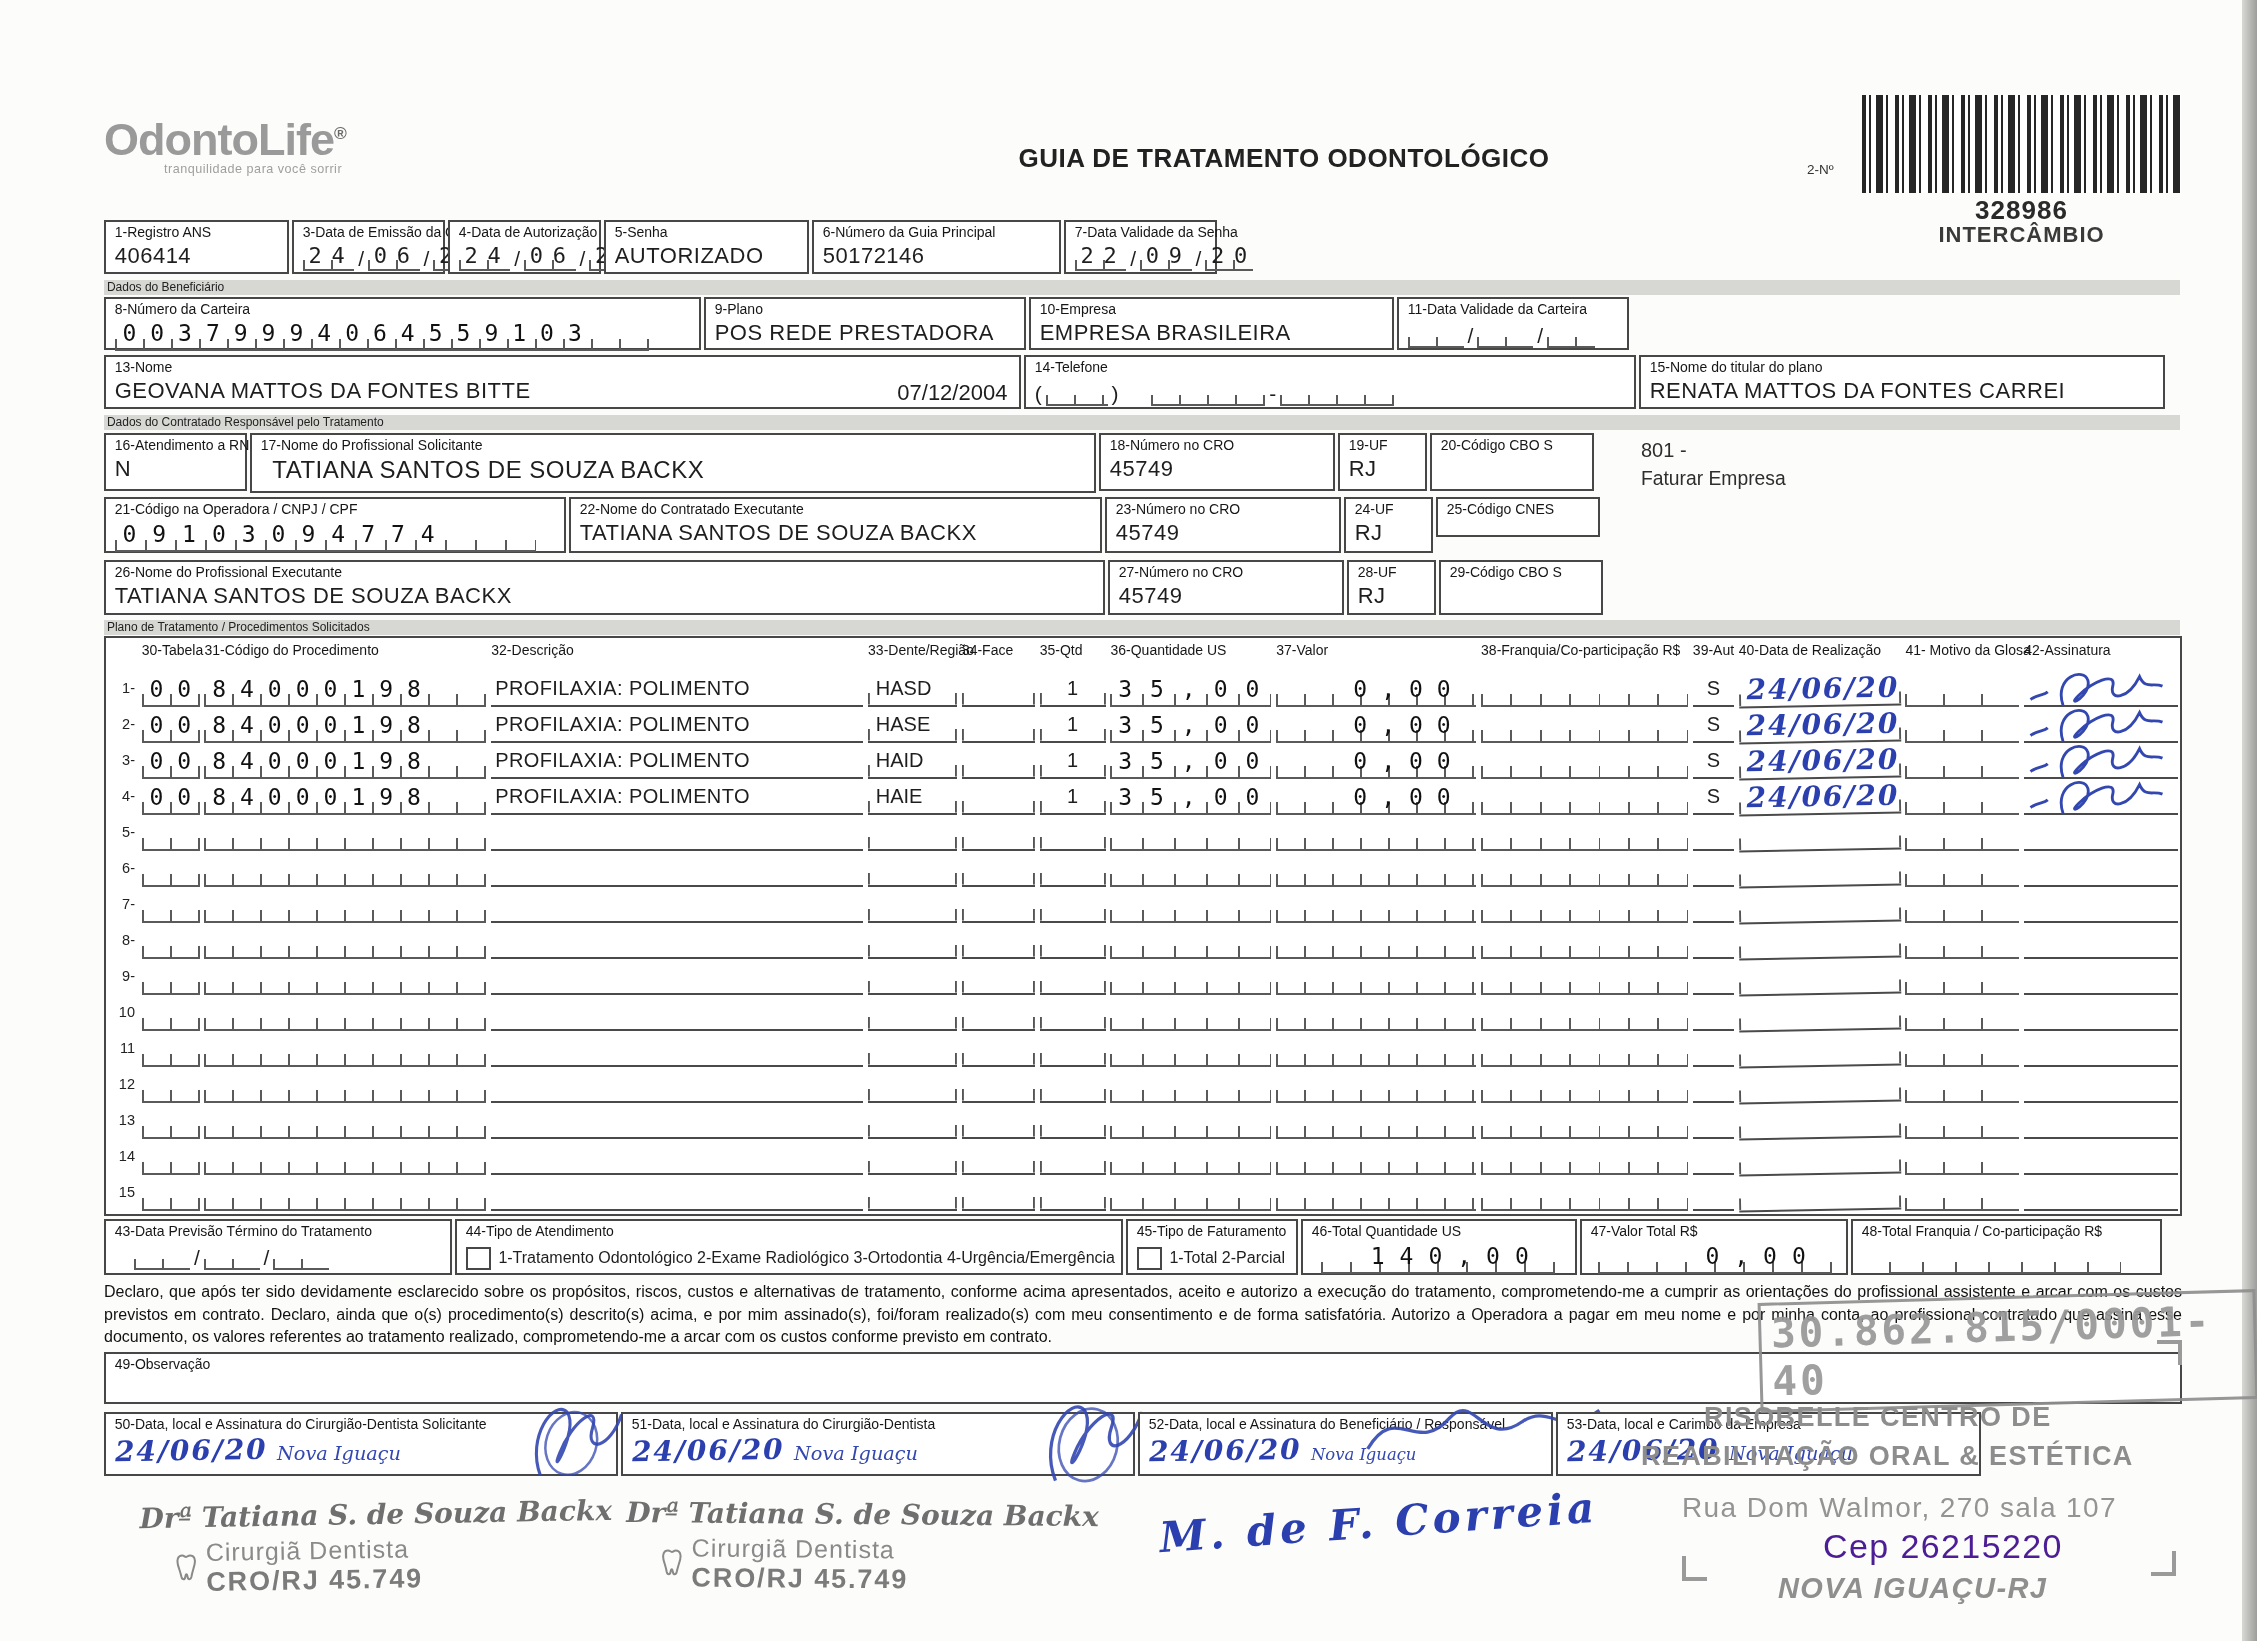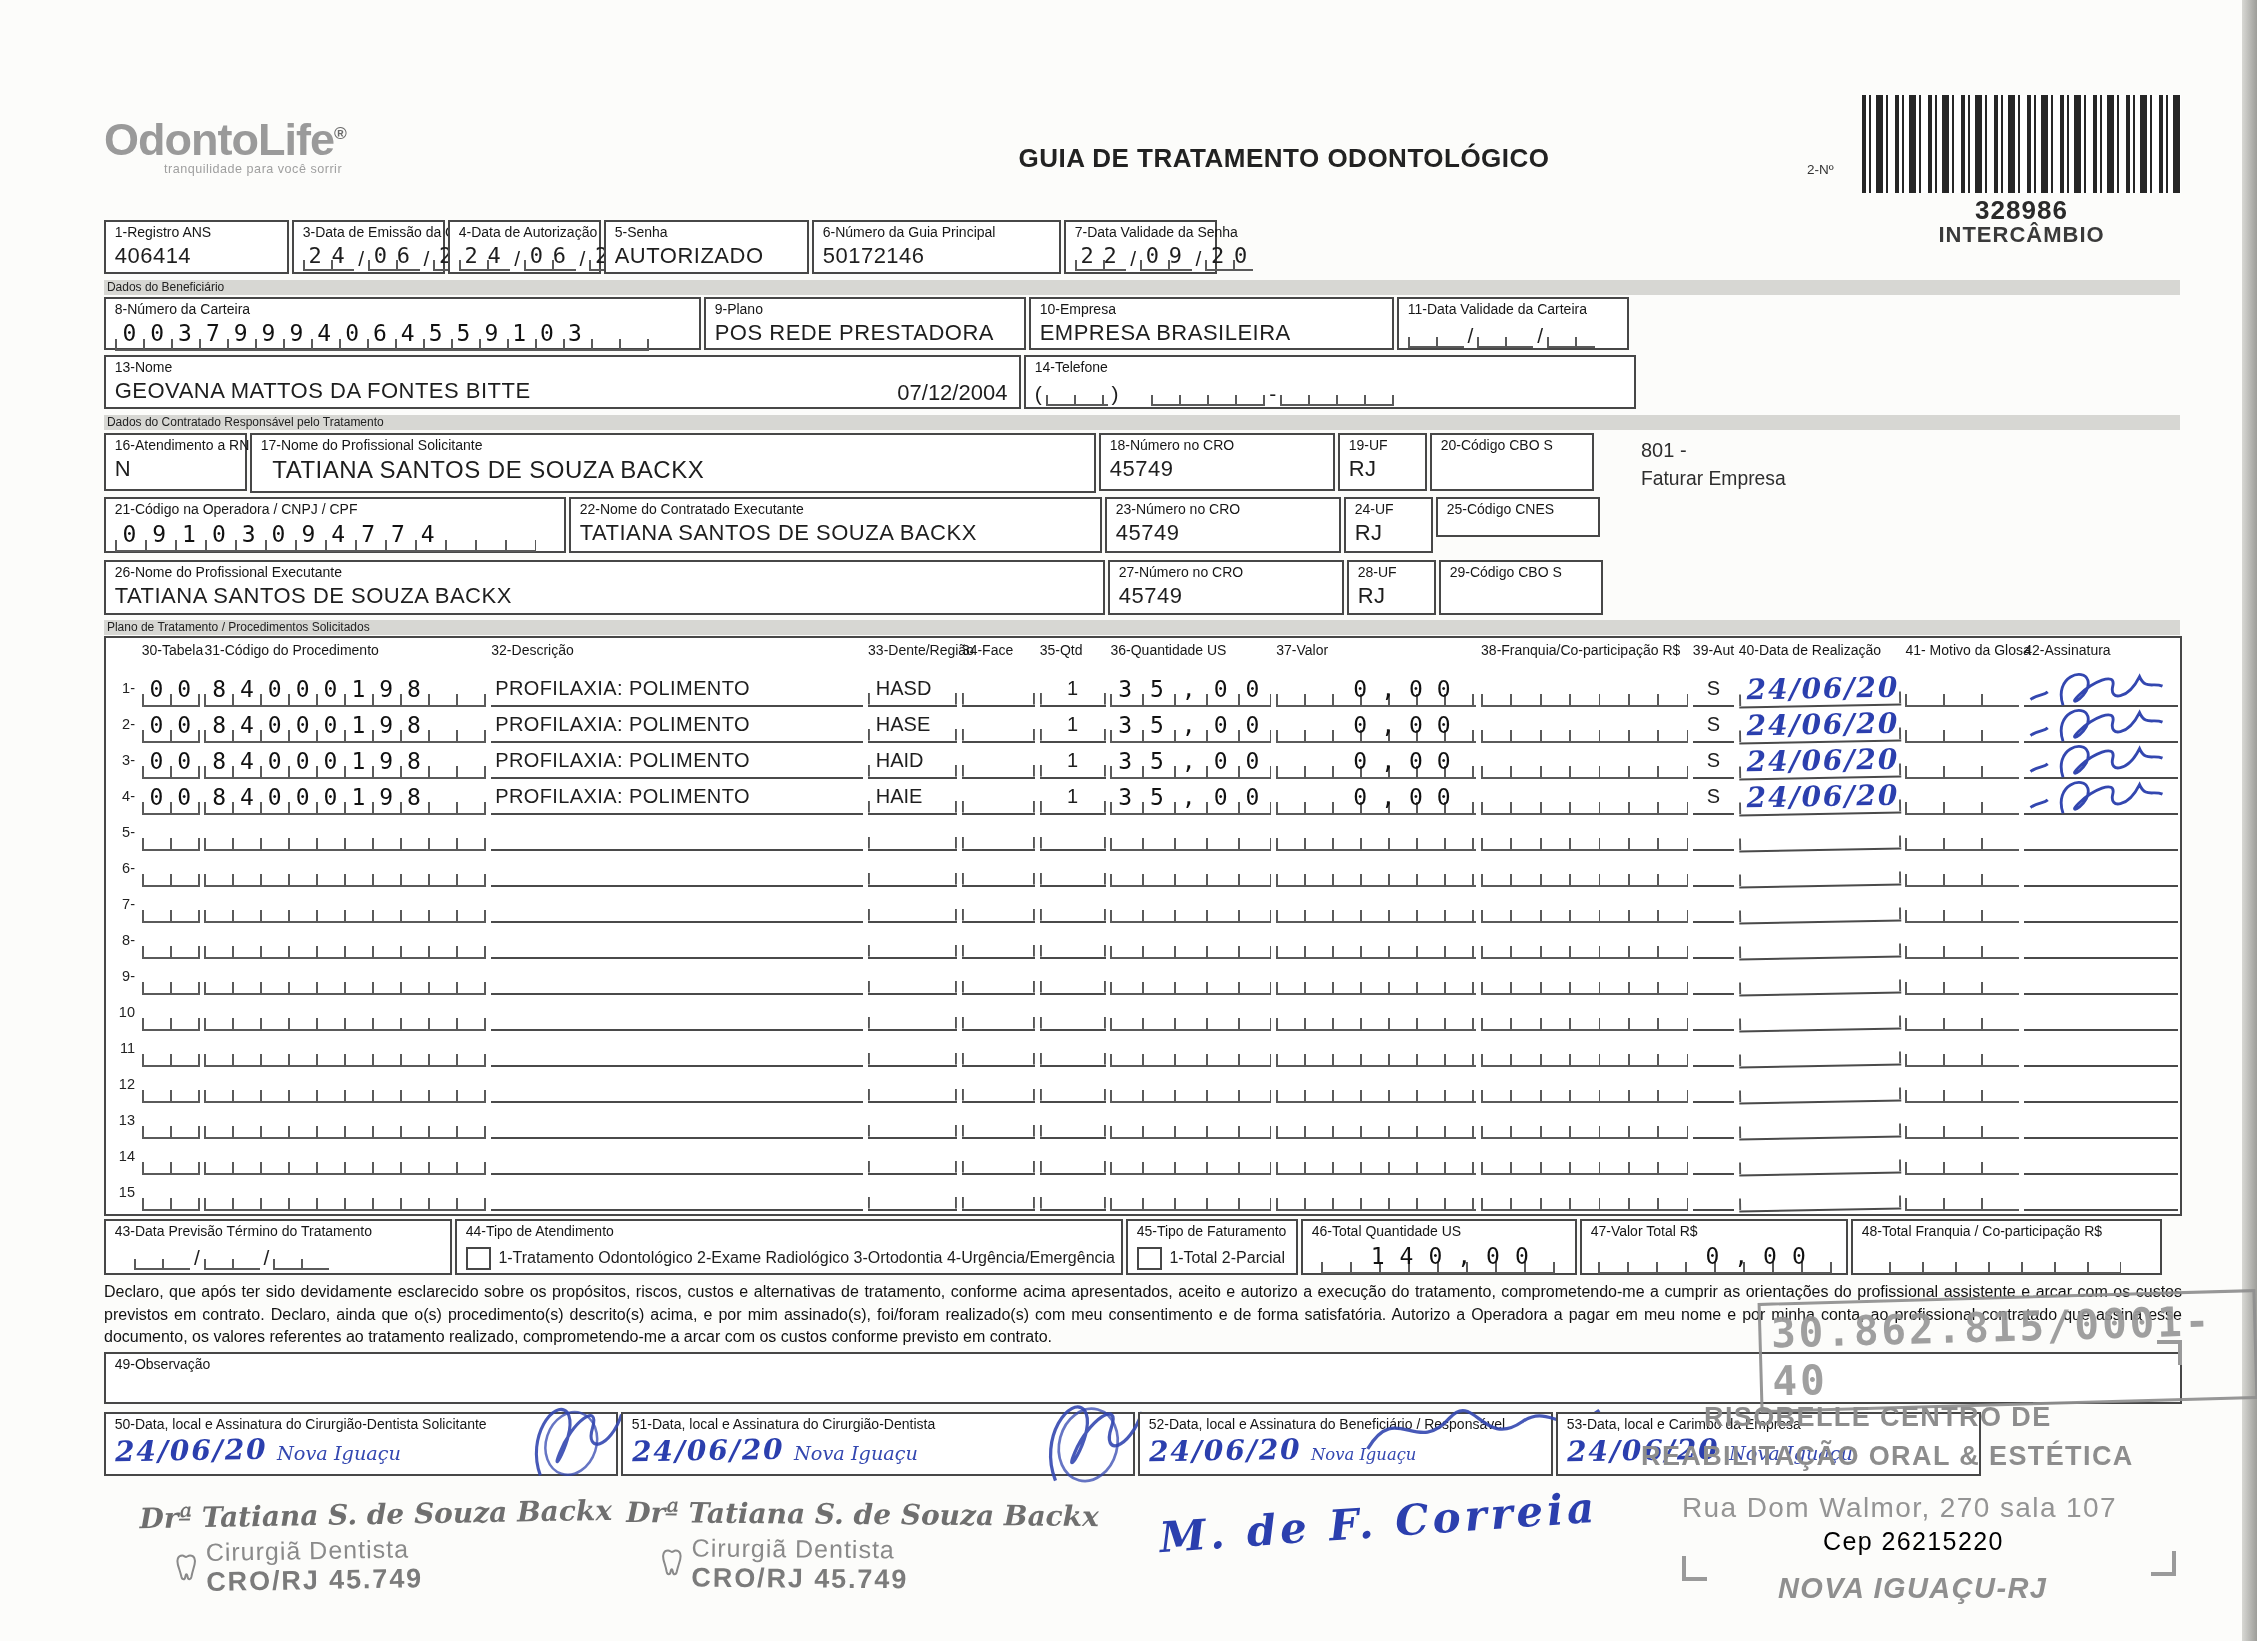--- a/index.html
+++ b/index.html
@@ -155,20 +155,24 @@
       <div class="dateline">
         <span class="dsep">(</span>
           <span class="dgrp" style="width:62px;"></span>
           <span class="dsep">)</span>
         <span style="width:25px;"></span>
         <span class="dgrp" style="width:114px;"></span>
           <span class="dsep">-</span>
           <span class="dgrp" style="width:114px;"></span>
       </div>
     </div>
+    <div class="fbox" style="width:526px;height:54px;">
+      <div class="flabel">15-Nome do titular do plano</div>
+      <div class="fval">RENATA MATTOS DA FONTES CARREI</div>
+    </div>
   </div>
 
   <div class="band" style="top:415px;">Dados do Contratado Responsável pelo Tratamento</div>
 
   <div class="row" style="left:104px;top:433px;">
     <div class="fbox" style="width:143px;height:58px;">
       <div class="flabel">16-Atendimento a RN</div>
       <div class="fval">N</div>
     </div>
     <div class="fbox" style="width:846px;height:60px;">
@@ -624,21 +628,21 @@
       </div>
     </div>
   </div>
 
   <div class="abs hand" style="left:1159px;top:1498px;font-size:42px;transform:rotate(-4deg);letter-spacing:3.9px;">M. de F. Correia</div>
 
   <div>
     <div class="abs cstamp" style="left:1704px;top:1402px;font-size:27px;z-index:5;">RISOBELLE CENTRO DE</div>
     <div class="abs cstamp" style="left:1641px;top:1441px;font-size:27px;z-index:5;">REABILITAÇÃO ORAL &amp; ESTÉTICA</div>
     <div class="abs cstamp" style="left:1682px;top:1492px;font-size:28px;font-weight:normal;color:#949494;z-index:5;">Rua Dom Walmor, 270 sala 107</div>
-    <div class="abs cstamp" style="left:1823px;top:1527px;font-size:25px;font-weight:normal;color:#000000;z-index:5;">Cep 26215220</div>
+    <div class="abs cstamp" style="left:1823px;top:1527px;font-size:34px;font-weight:normal;color:#4c1d95;z-index:5;">Cep 26215220</div>
     <div class="abs cstamp" style="left:1778px;top:1572px;font-size:29px;font-style:italic;color:#8f8f8f;z-index:5;">NOVA IGUAÇU-RJ</div>
     <div class="corner" style="left:1682px;top:1556px;border-left:4.8px solid #9a9a9a;border-bottom:4.8px solid #9a9a9a;"></div>
     <div class="corner" style="left:2151px;top:1551px;border-right:4.8px solid #9a9a9a;border-bottom:4.8px solid #9a9a9a;"></div>
     <div class="corner" style="left:2157px;top:1340px;border-right:4.8px solid #9a9a9a;border-top:4.8px solid #9a9a9a;"></div>
   </div>
 
   <div class="abs" style="left:2242px;top:0;width:15.4px;height:1641px;background:linear-gradient(90deg,#d8d8d4,#9d9d99);"></div>
 </div>
 
 

